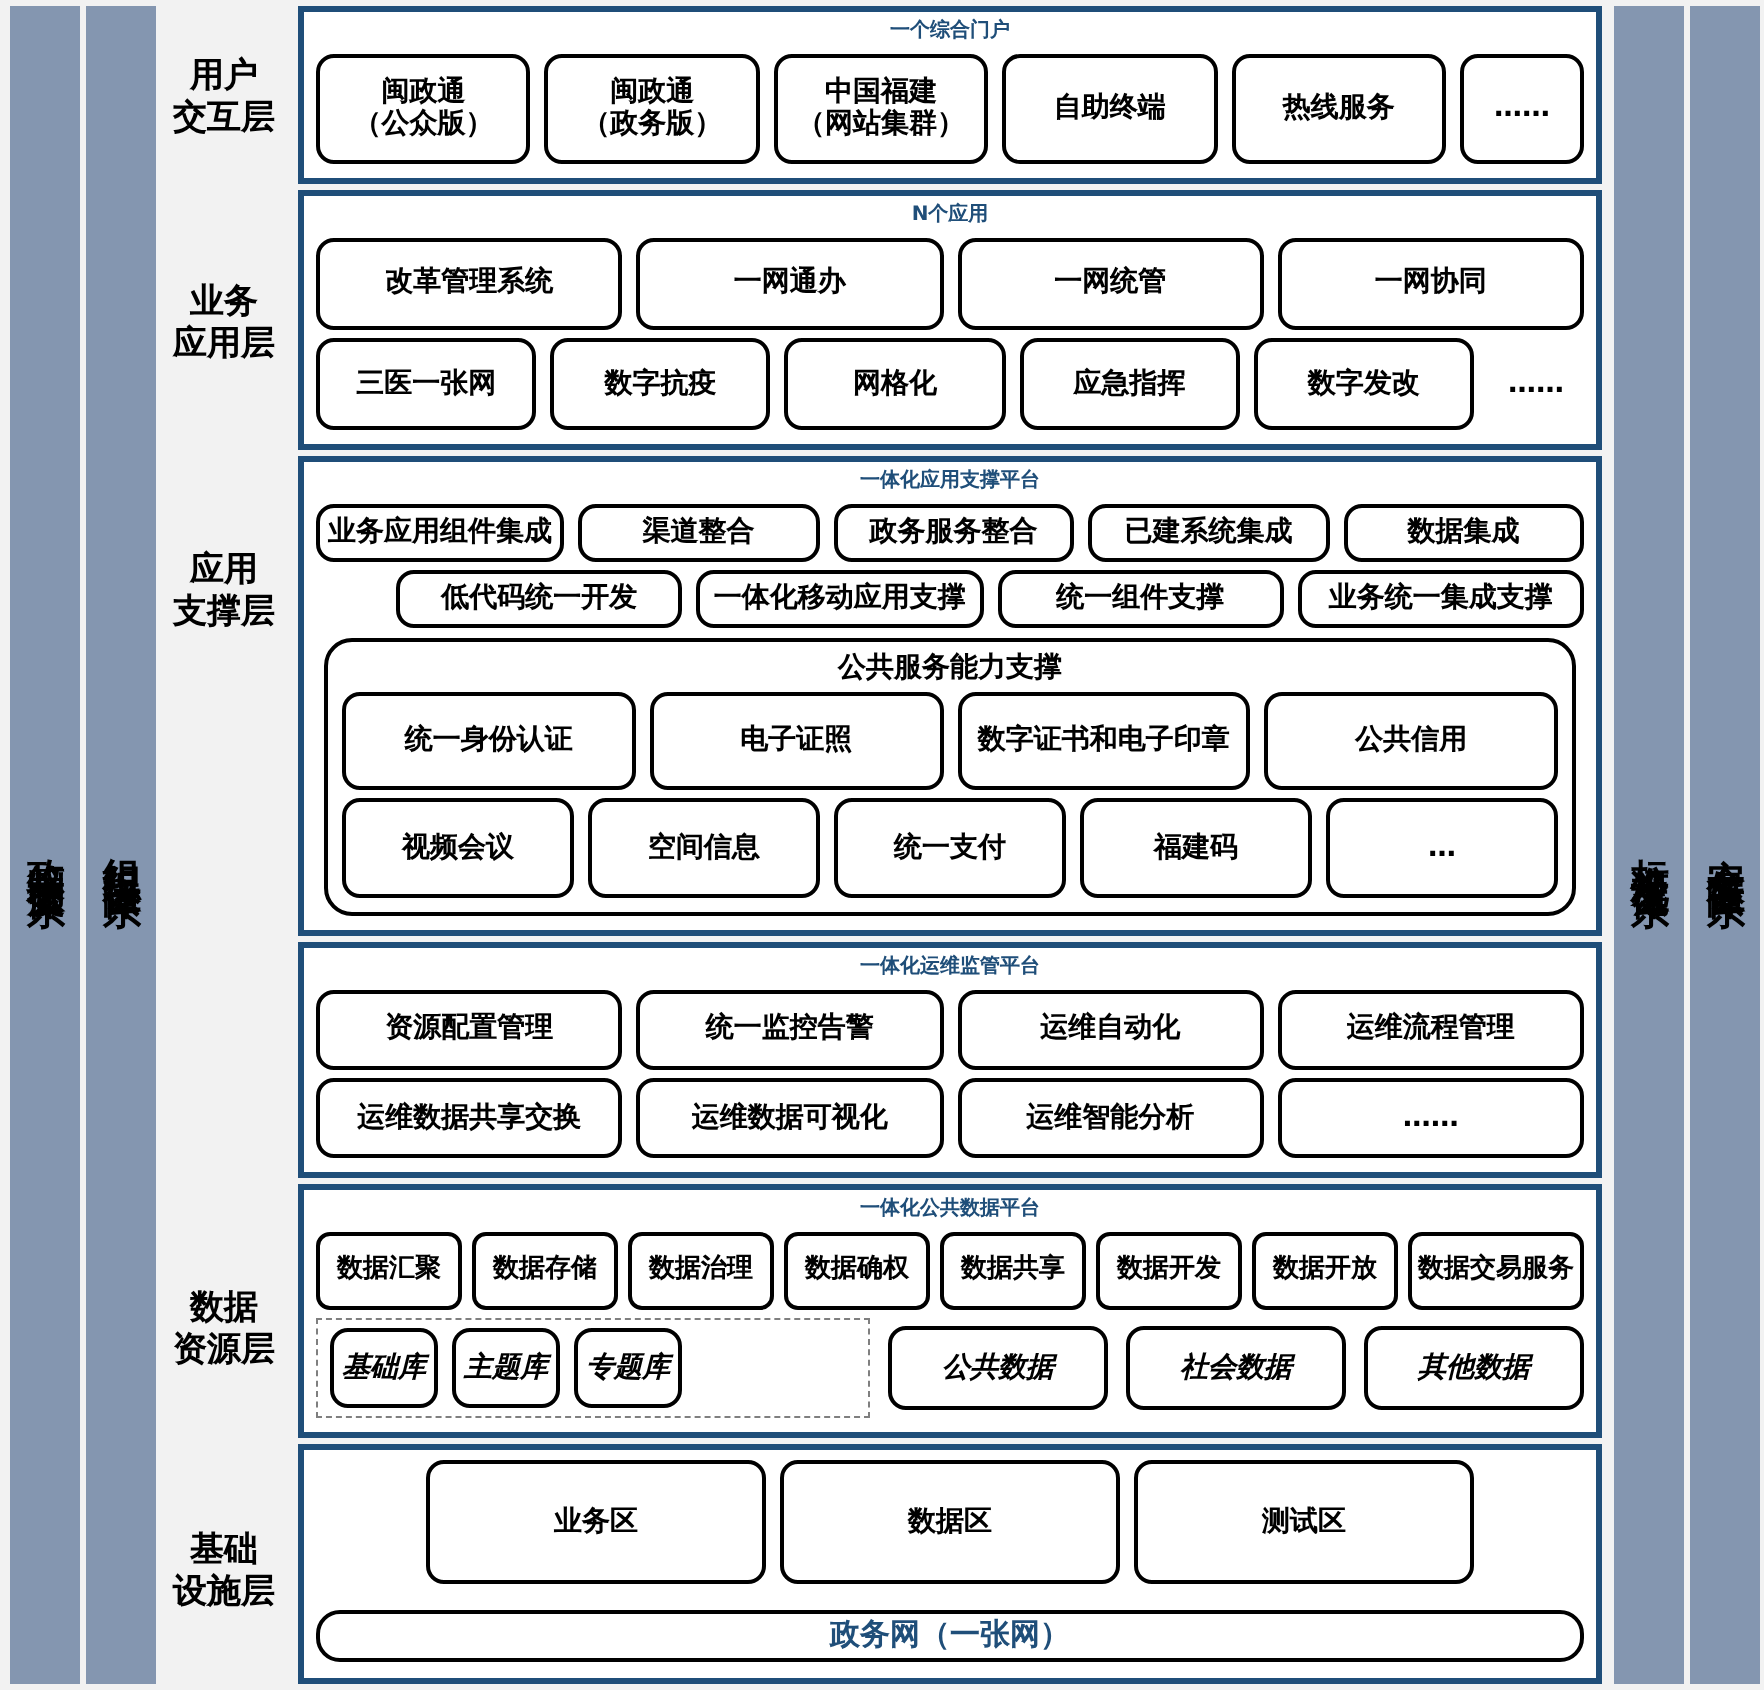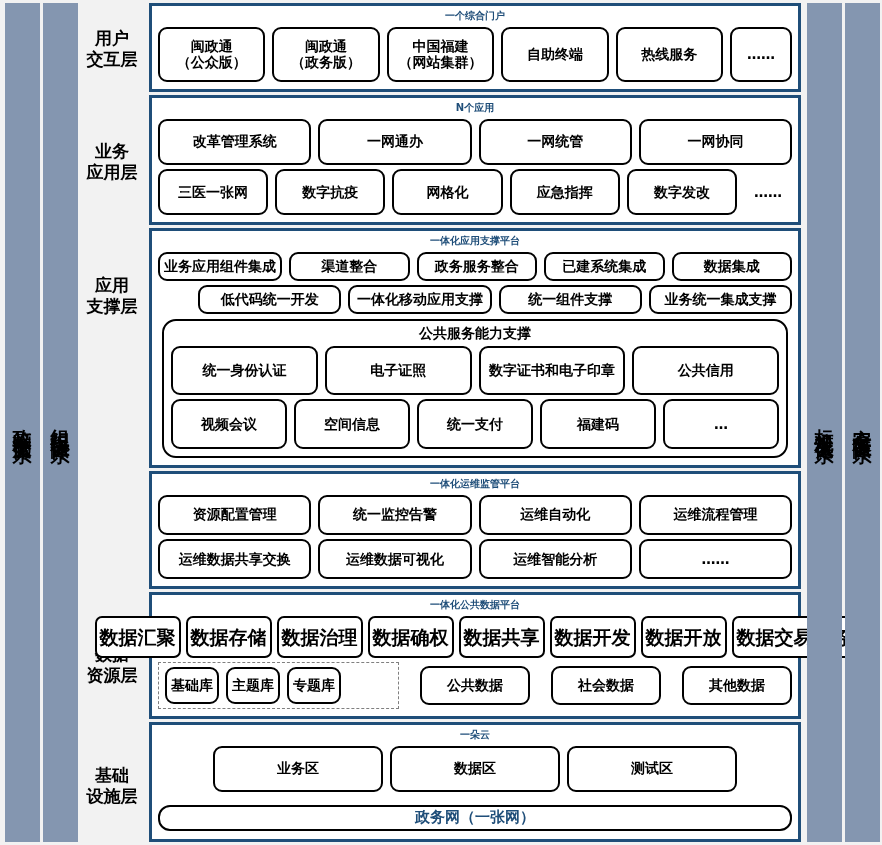--- a/index.html
+++ b/index.html
@@ -146,21 +146,21 @@
     border: 1.6px dashed #7f7f7f;
     display: flex;
     align-items: stretch;
     gap: 7px;
     padding: 4px 6px;
     flex: 0 0 auto;
   }
   .dashed-cluster .pill { flex: 0 0 auto; }
 
   
-  .chip { font-size: 19px; border-radius: 7px; padding: 2px 3px; }
+  .chip { font-size: 13px; border-radius: 7px; padding: 2px 3px; }
 </style>
 </head>
 <body>
 
 <div id="root">
 
   <div class="pillar">
     <span class="pillar-text">政策制度体系</span>
   </div>
   <div class="pillar-gap"></div>
@@ -278,34 +278,33 @@
       <div class="row" style="gap:5px;">
         <div class="pill chip grow">数据汇聚</div>
         <div class="pill chip grow">数据存储</div>
         <div class="pill chip grow">数据治理</div>
         <div class="pill chip grow">数据确权</div>
         <div class="pill chip grow">数据共享</div>
         <div class="pill chip grow">数据开发</div>
         <div class="pill chip grow">数据开放</div>
         <div class="pill chip grow">数据交易服务</div>
       </div>
-      <div class="row" style="gap:21px; align-items:stretch;">
+      <div class="row" style="gap:9px; align-items:stretch;font-style:italic;">
         <div class="dashed-cluster" style="flex:1 1 0;">
           <div class="pill grow">基础库</div>
           <div class="pill grow">主题库</div>
           <div class="pill grow">专题库</div>
         </div>
         <div class="pill" style="flex:0 0 110px; margin:4px 0;">公共数据</div>
         <div class="pill" style="flex:0 0 110px; margin:4px 0;">社会数据</div>
         <div class="pill" style="flex:0 0 110px; margin:4px 0;">其他数据</div>
       </div>
     </div>
 
     <div class="layer-box" style="flex:1 1 auto; margin-bottom:0;">
-      <div class="layer-title">一朵云</div>
       <div class="row">
         <div class="pill grow" style="max-width:170px;">业务区</div>
         <div class="pill grow" style="max-width:170px;">数据区</div>
         <div class="pill grow" style="max-width:170px;">测试区</div>
       </div>
       <div class="row" style="flex:0 0 40px; padding-bottom:3px;align-items:flex-end;">
         <div class="pill grow" style="color:#1f4e79; font-size:15px; border-radius:12px;">政务网（一张网）</div>
       </div>
     </div>
 

